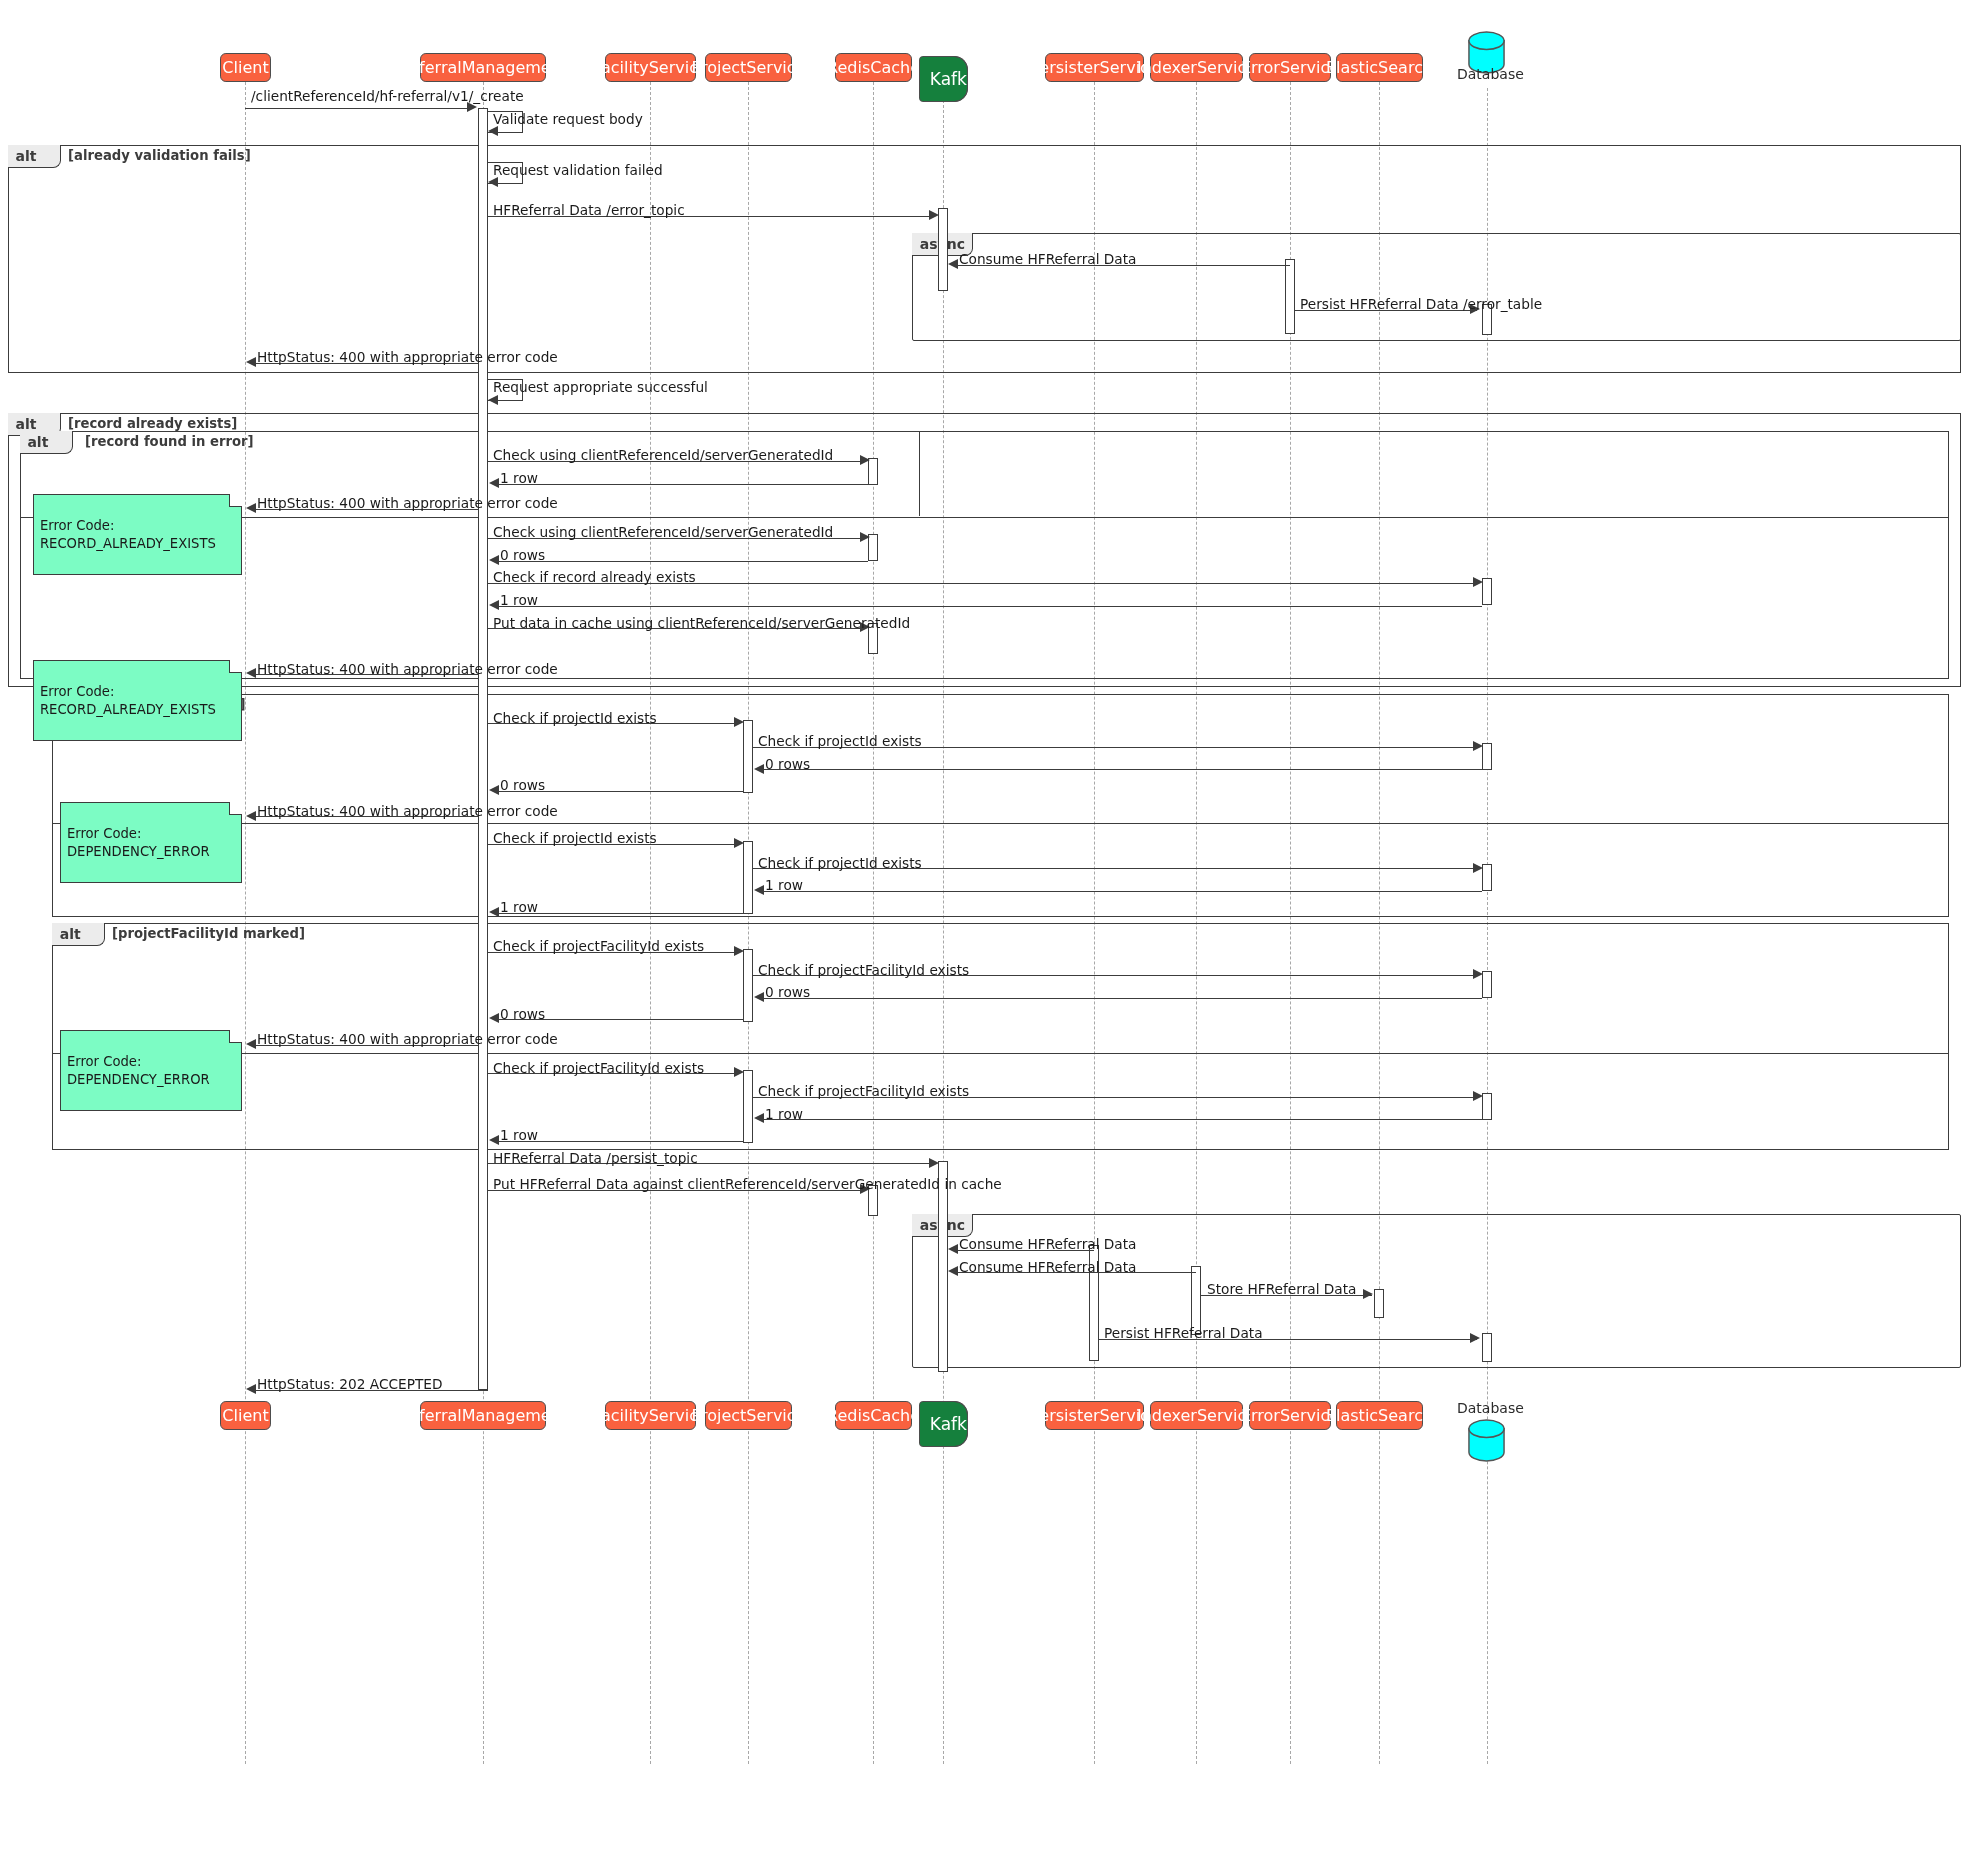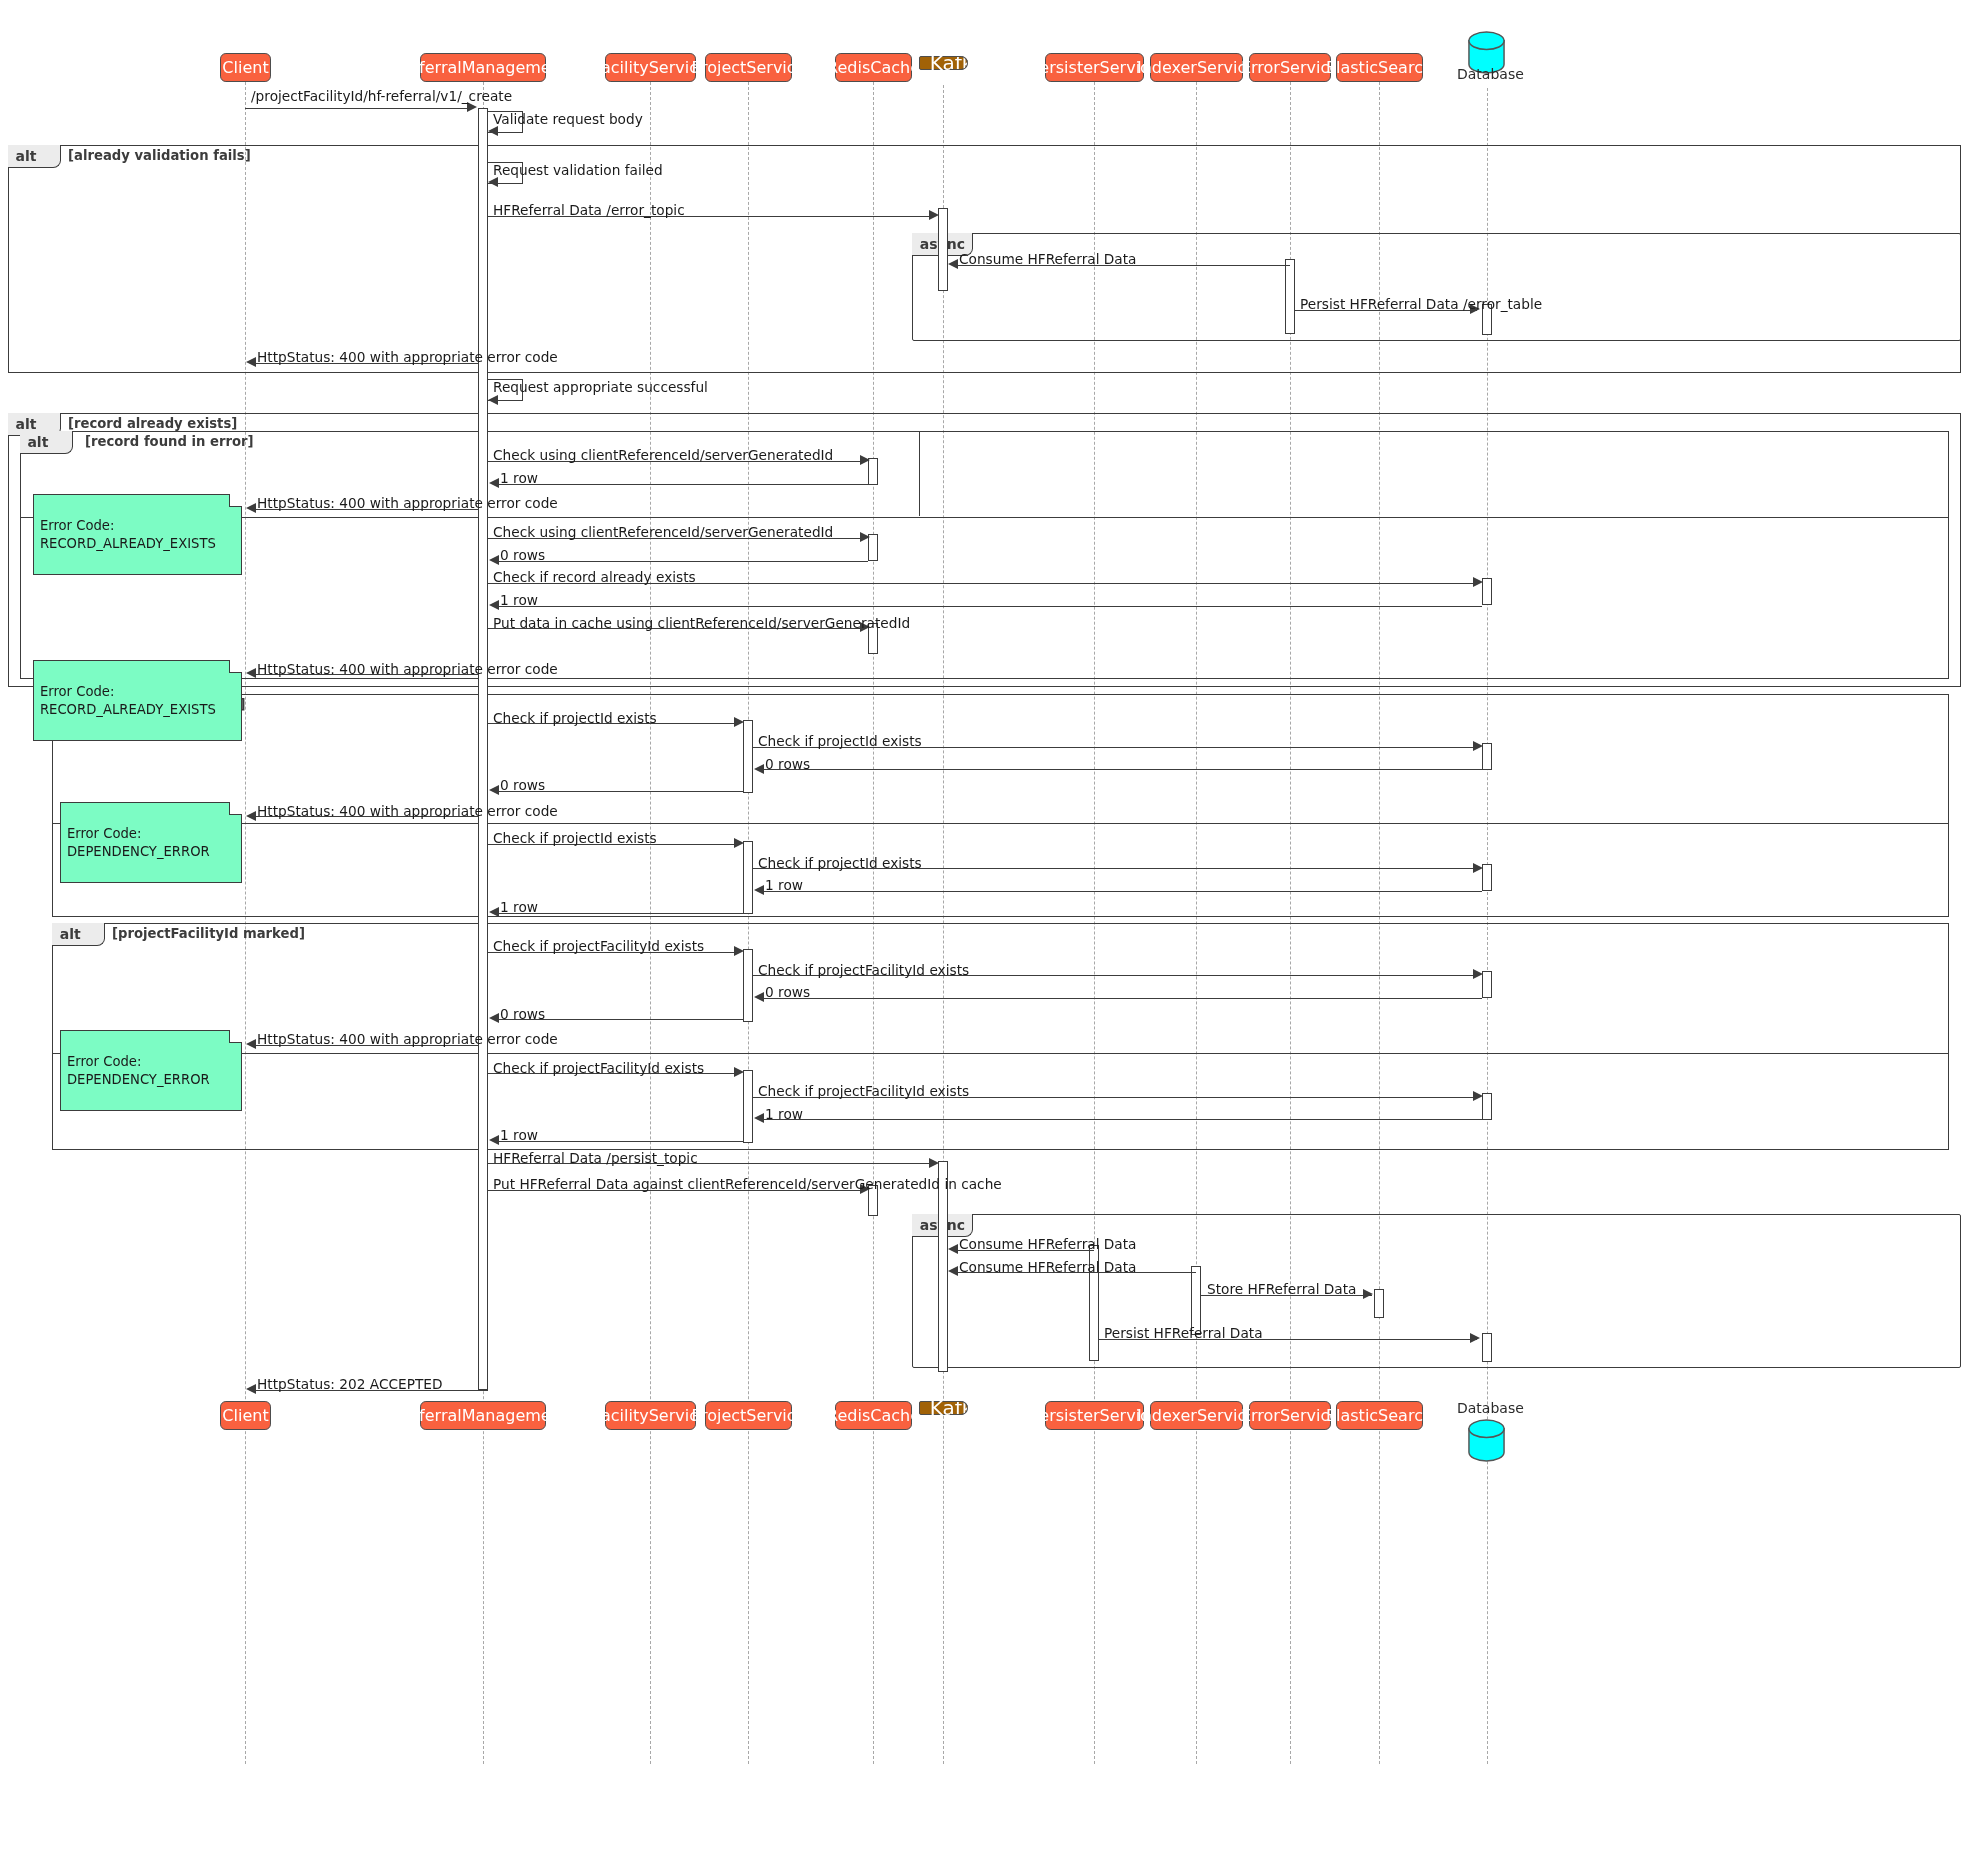--- a/index.html
+++ b/index.html
@@ -15,24 +15,24 @@
   
   .actor-box{
     position:absolute;box-sizing:border-box;
     background:#F9613F;border:1.6px solid #4d4d4d;border-radius:5.9px;
     color:#ffffff;font-size:16px;line-height:1;
     display:flex;align-items:center;justify-content:center;
     white-space:nowrap;padding:0 9.8px;height:29px;
     box-shadow:0 0 0 0 rgba(0,0,0,0);
   }
   .queue-box{
-    position:absolute;box-sizing:border-box;height:14px;
-    background:#a16207;border:1.6px solid #4d4d4d;
+    position:absolute;box-sizing:border-box;height:46px;
+    background:#15803d;border:1.6px solid #4d4d4d;
     border-radius:3.9px 13.7px 13.7px 3.9px;
-    color:#fff;font-size:20px;display:flex;align-items:center;
+    color:#fff;font-size:17px;display:flex;align-items:center;
     justify-content:flex-start;padding:0 9.8px;white-space:nowrap;
   }
   .queue-box::after{
     content:"";position:absolute;right:-1px;top:-1px;bottom:-1px;width:15.7px;
     border:1.6px solid #4d4d4d;border-left:none;border-radius:0 13.7px 13.7px 0;
     background:transparent;
   }
   .db-shape{position:absolute;width:39px;height:43px;}
   .db-label{position:absolute;font-size:14px;color:#2b2b2b;white-space:nowrap;}
 
@@ -257,21 +257,21 @@
 
   <div class="activation" style="left:938px;top:1161px;width:9.8px;height:211px;"></div>
   <div class="activation" style="left:868px;top:1185px;width:9.8px;height:31px;"></div>
   <div class="activation" style="left:1089px;top:1245px;width:9.8px;height:116px;"></div>
   <div class="activation" style="left:1191px;top:1266px;width:9.8px;height:69px;"></div>
   <div class="activation" style="left:1374px;top:1289px;width:9.8px;height:29px;"></div>
   <div class="activation" style="left:1482px;top:1333px;width:9.8px;height:29px;"></div>
 
   <div class="msg" style="left:245px;top:108px;width:222px;"></div>
   <div class="arrowhead arrow-r" style="left:467px;top:102px;"></div>
-  <div class="msg-label" style="left:251px;top:88px;">/projectFacilityId/hf-referral/v1/_create</div>
+  <div class="msg-label" style="left:251px;top:88px;">/clientReferenceId/hf-referral/v1/_create</div>
 
   <div class="selfmsg" style="left:488px;top:111px;width:35px;height:21.6px;"></div>
   <div class="arrowhead arrow-l" style="left:488px;top:126px;"></div>
   <div class="msg-label" style="left:493px;top:111px;">Validate request body</div>
 
   <div class="selfmsg" style="left:488px;top:162px;width:35px;height:21.6px;"></div>
   <div class="arrowhead arrow-l" style="left:488px;top:177px;"></div>
   <div class="msg-label" style="left:493px;top:162px;">Request validation failed</div>
 
   <div class="msg" style="left:488px;top:216px;width:447px;"></div>

